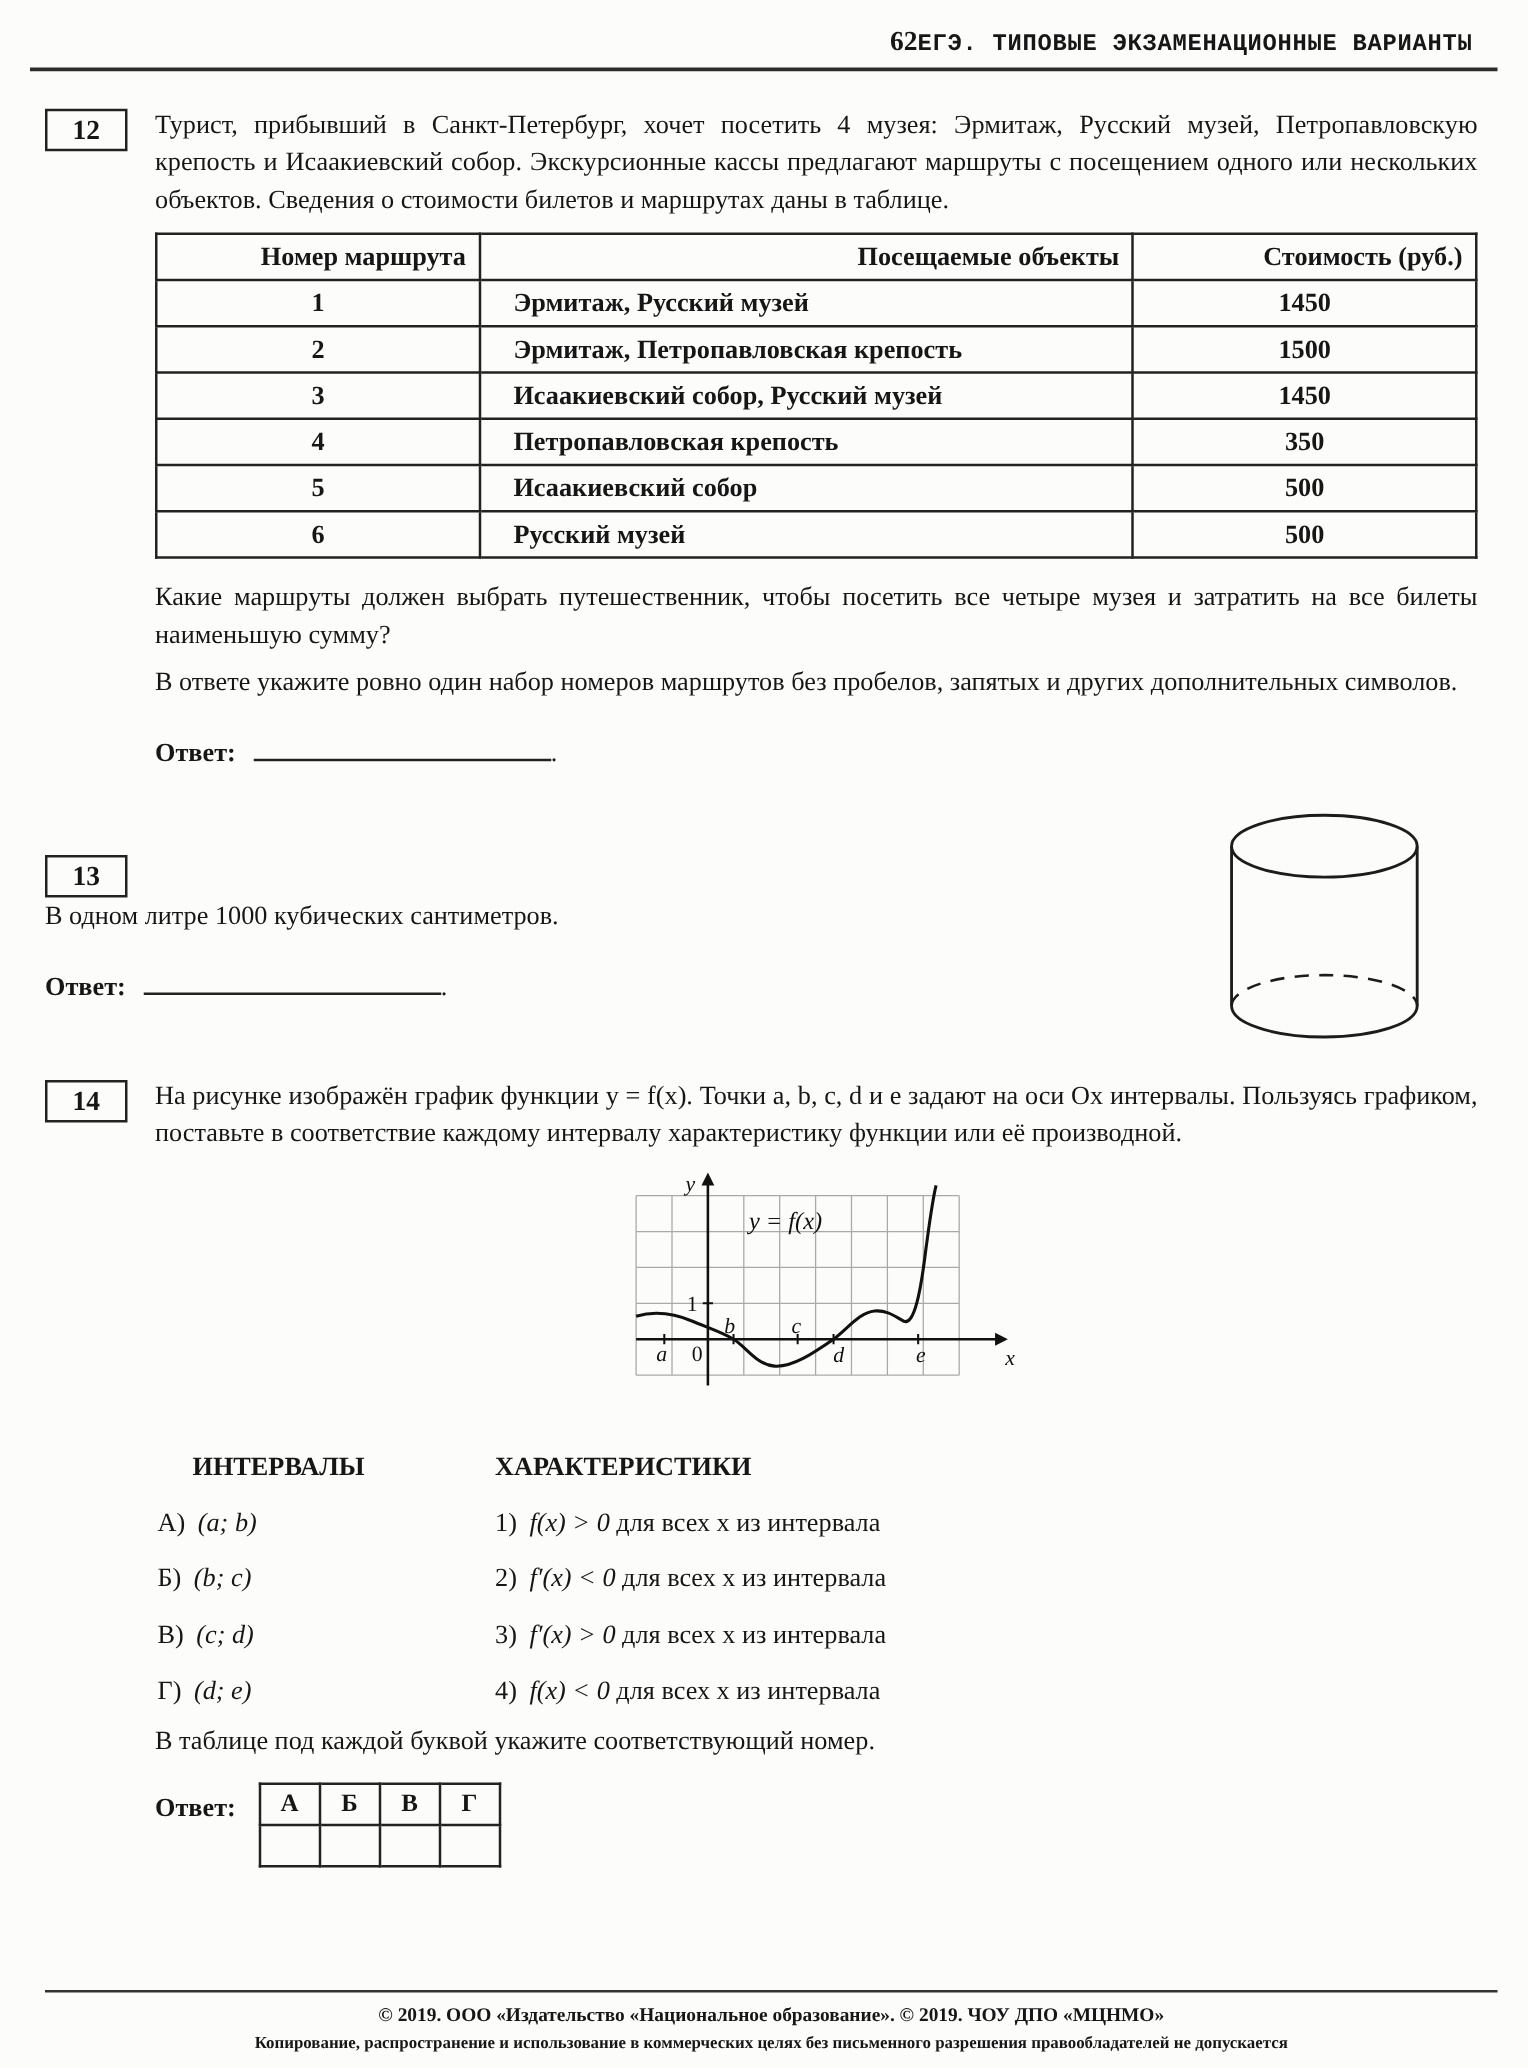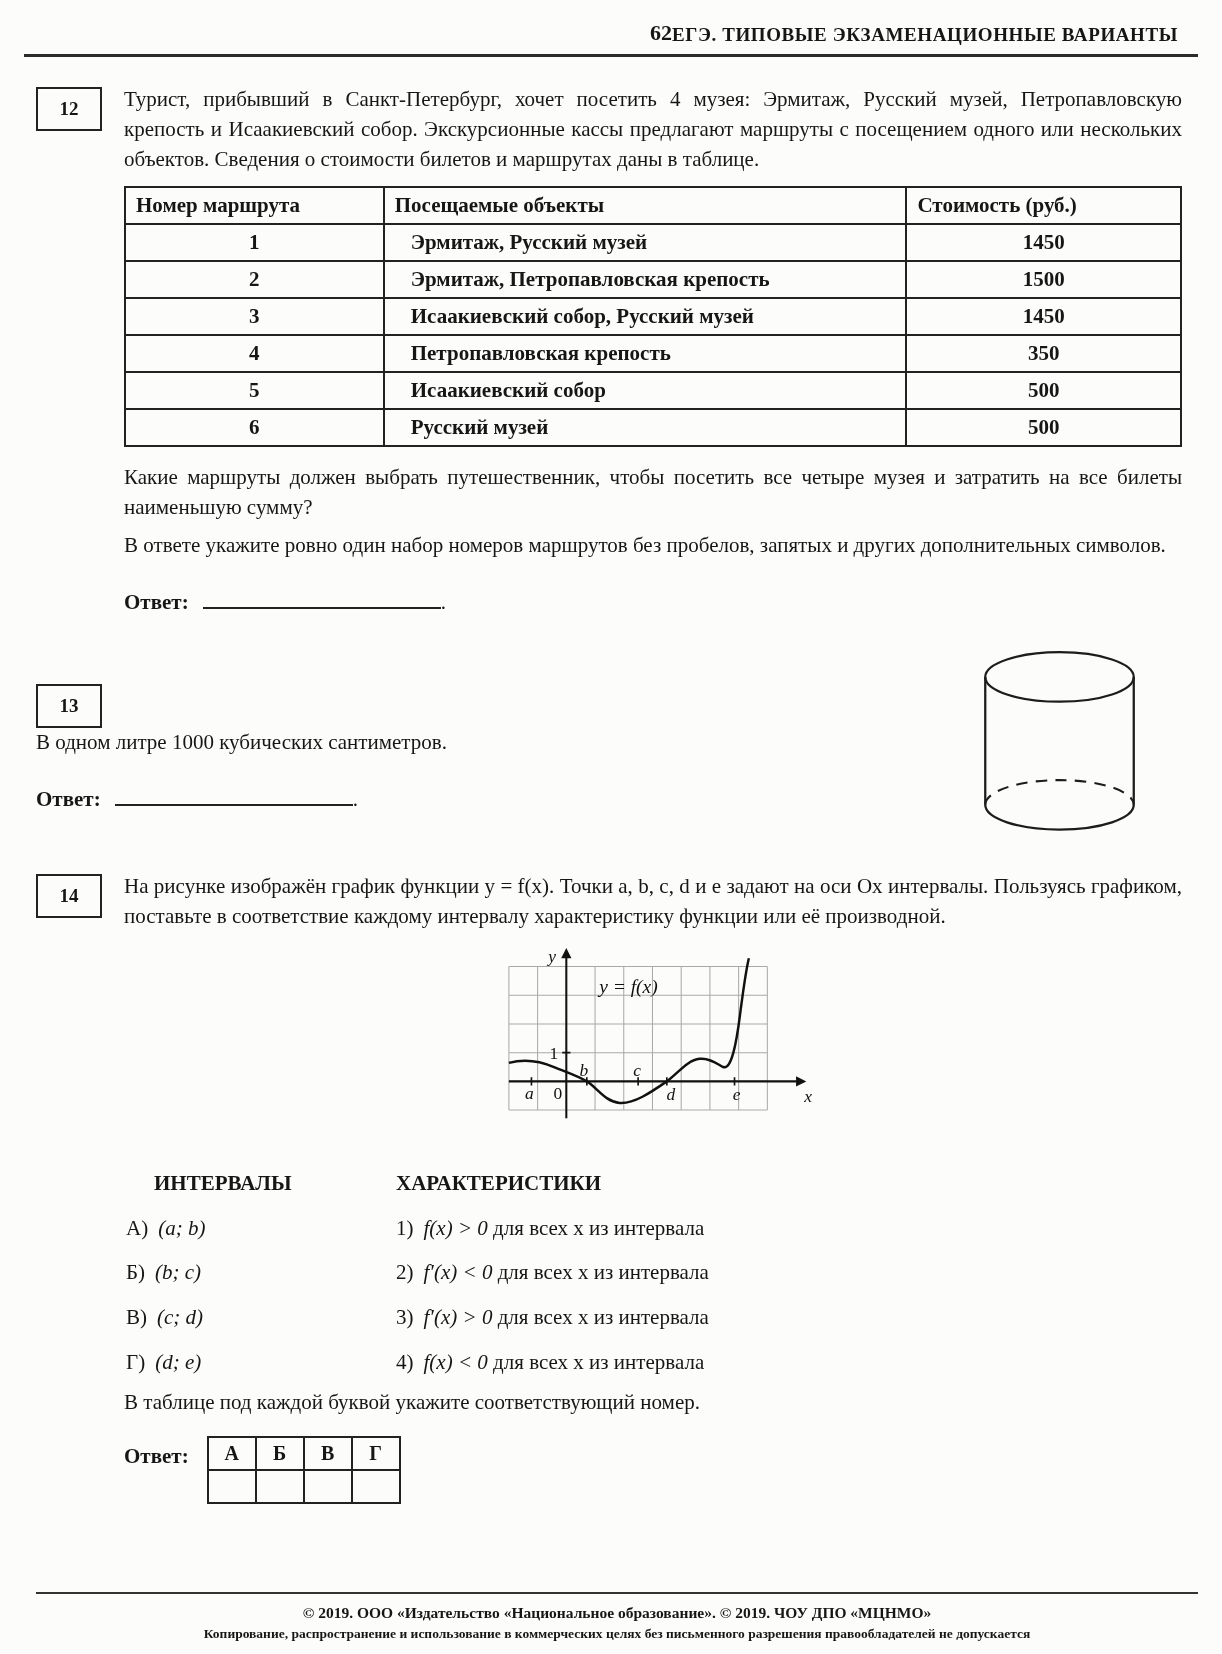--- a/index.html
+++ b/index.html
@@ -6,38 +6,38 @@
   html,body { margin:0; padding:0; }
   body {
     width:1222px; height:1654px; position:relative;
     background:#fcfcfa; color:#161616;
     font-family:"Liberation Serif", serif;
     overflow:hidden;
   }
   
   .page-header { display:flex; justify-content:flex-end; align-items:flex-end; padding:20px 44px 6px 30px; }
   .page-number { font-size:22px; font-weight:bold; }
-  .header-title { font-family:Liberation Serif, serif; font-weight:700; font-size:19px; letter-spacing:.6px; }
+  .header-title { font-family:Liberation Mono, monospace; font-weight:700; font-size:19px; letter-spacing:.6px; }
   .header-rule { border-top:3px solid #2b2b2b; margin:2px 24px 0; }
 
   
   .problem { display:flex; margin:28px 40px 0 36px; position:relative; }
   .num-box {
-    flex:none; width:66px; height:44px; margin-right:22px; margin-top:2px;
+    flex:none; width:66px; height:34px; margin-right:22px; margin-top:2px;
     border:2px solid #222; display:flex; align-items:center; justify-content:center;
-    font-weight:bold; font-size:19px;
+    font-weight:bold; font-size:22px;
   }
   .problem-body { flex:1; font-size:21px; line-height:1.42; }
   .para { margin:0 0 8px; text-align:justify; }
   .math { font-style:italic; }
 
   
   .routes-table { border-collapse:collapse; width:100%; margin:12px 0 16px; font-weight:bold; font-size:21px; }
   .routes-table th, .routes-table td { border:2px solid #222; padding:2px 10px; height:37px; }
-  .routes-table th { text-align:left;margin-left:40px; }
+  .routes-table th { text-align:right;margin-left:40px; }
   .routes-table td.c-num { width:24.5%; text-align:center; }
   .routes-table td.c-obj { padding-left:26px; text-align:left; }
   .routes-table td.c-price { width:26%; text-align:center; }
 
   
   .answer-row { margin-top:26px; font-size:21px; }
   .answer-label { font-weight:bold; }
   .blank { display:inline-block; width:238px; border-bottom:2px solid #222; height:1.05em; vertical-align:baseline; margin-left:14px; }
 
   

